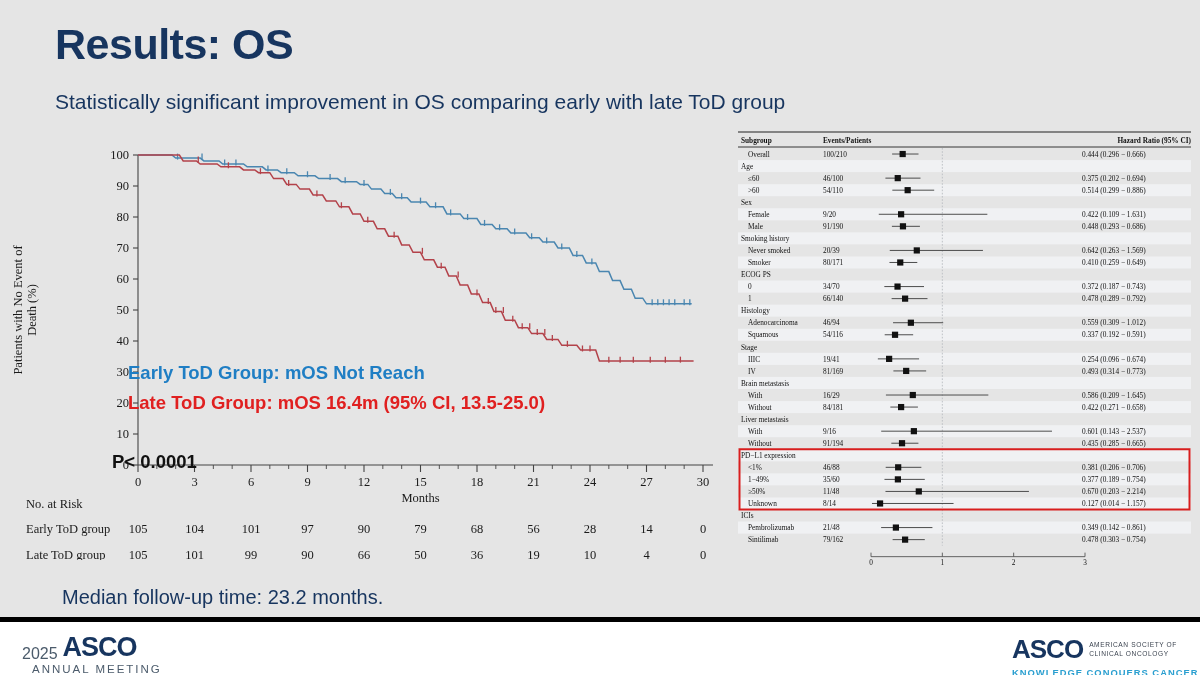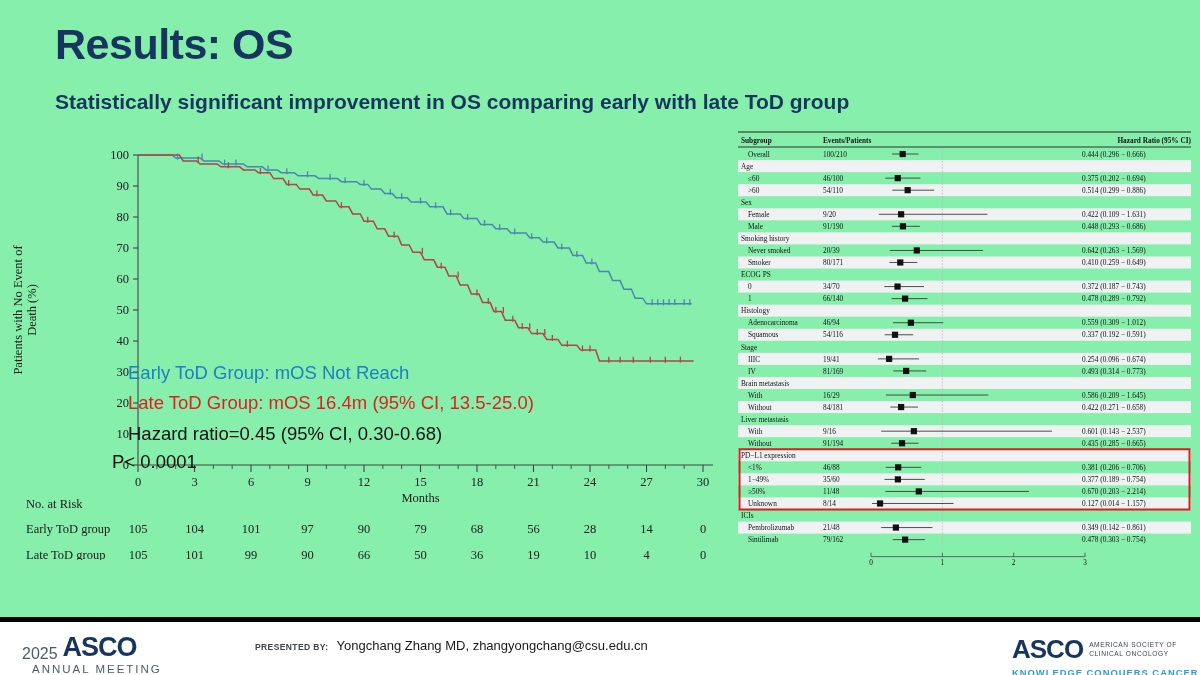--- a/index.html
+++ b/index.html
@@ -1,45 +1,45 @@
 <!DOCTYPE html>
 <html><head>
 <meta charset="utf-8">
 <style>
   html,body{margin:0;padding:0;}
   body{
     width:1200px;height:675px;background:#ffffff;
     font-family:"Liberation Sans", sans-serif;
     color:#1b2a4a;overflow:hidden;position:relative;
   }
-  #slide{position:absolute;inset:0;background:#86efac;}
+  #slide{position:absolute;inset:0;background:#e5e5e5;}
 
   .title{
     position:absolute;left:55px;top:20px;
     font-size:43px;font-weight:bold;letter-spacing:-0.5px;
     color:#17355f;font-family:"Liberation Sans", sans-serif;
   }
   .subtitle{
     position:absolute;left:55px;top:90px;
-    font-size:21px;color:#17355f;font-weight:bold;
+    font-size:21px;color:#17355f;font-weight:normal;
   }
   .followup{
     position:absolute;left:62px;top:586px;
     font-size:20px;color:#17355f;
   }
 
   
   #kmPanel{position:absolute;left:0px;top:140px;width:730px;height:420px;}
   #kmSvg{position:absolute;left:0;top:0;}
   .axlab{font-family:"Liberation Serif", serif;font-size:12.5px;fill:#1a1a1a;}
   .axtitle{font-family:"Liberation Serif", serif;font-size:12.5px;fill:#1a1a1a;}
   .ylabtxt{font-family:"Liberation Serif", serif;font-size:12.5px;fill:#1a1a1a;}
   .riskrow{font-family:"Liberation Serif", serif;font-size:12.5px;fill:#1a1a1a;}
 
-  .annot{position:absolute;font-size:18.5px;white-space:nowrap;}
+  .annot{position:absolute;font-size:18.5px;white-space:nowrap;font-weight:bold;}
   .annot.blue{color:#1f7ec4;}
   .annot.red{color:#e02020;}
   .annot.black{color:#111;}
 
   
   #forestPanel{position:absolute;left:738px;top:126px;width:455px;height:440px;}
   #forestSvg{position:absolute;left:0;top:0;}
   .fhdr{font-family:"Liberation Serif", serif;font-size:7.3px;font-weight:bold;fill:#111;}
   .fgrp{font-family:"Liberation Serif", serif;font-size:7.3px;fill:#111;}
   .flvl{font-family:"Liberation Serif", serif;font-size:7.3px;fill:#111;}
@@ -227,21 +227,20 @@
         <text x="420.5" y="419" text-anchor="middle" class="riskrow">50</text>
         <text x="477" y="419" text-anchor="middle" class="riskrow">36</text>
         <text x="533.5" y="419" text-anchor="middle" class="riskrow">19</text>
         <text x="590" y="419" text-anchor="middle" class="riskrow">10</text>
         <text x="646.5" y="419" text-anchor="middle" class="riskrow">4</text>
         <text x="703" y="419" text-anchor="middle" class="riskrow">0</text>
       </svg>
 
     <div class="annot blue" style="left:128px;top:222px;">Early ToD Group: mOS Not Reach</div>
     <div class="annot red" style="left:128px;top:252px;">Late ToD Group: mOS 16.4m (95% CI, 13.5-25.0)</div>
-    <div class="annot black" style="left:128px;top:283px;">Hazard ratio=0.45 (95% CI, 0.30-0.68)</div>
     <div class="annot black" style="left:112px;top:311px;">P&lt; 0.0001</div>
   </div>
 
   <div id="forestPanel">
     <svg id="forestSvg" width="455" height="440">
         <line x1="0" y1="6" x2="453" y2="6" stroke="#222" stroke-width="1.1"></line>
         <text x="3" y="17" class="fhdr">Subgroup</text>
         <text x="85" y="17" class="fhdr">Events/Patients</text>
         <text x="453" y="17" text-anchor="end" class="fhdr">Hazard Ratio (95% CI)</text>
         <line x1="0" y1="21" x2="453" y2="21" stroke="#222" stroke-width="0.9"></line>
@@ -399,39 +398,36 @@
         <text x="347" y="438.65000000000003" text-anchor="middle" class="faxis">3</text>
         <text x="101" y="453.15000000000003" text-anchor="end" class="ffoot">Early ToD group better</text>
         <line x1="103" y1="450.65000000000003" x2="196.33333333333331" y2="450.65000000000003" stroke="#555" stroke-width="0.8"></line>
         <path d="M103 450.65000000000003 l4 -2.6 M103 450.65000000000003 l4 2.6" stroke="#555" stroke-width="0.8" fill="none"></path>
         <line x1="208.33333333333331" y1="450.65000000000003" x2="282.3333333333333" y2="450.65000000000003" stroke="#555" stroke-width="0.8"></line>
         <path d="M282.3333333333333 450.65000000000003 l-4 -2.6 M282.3333333333333 450.65000000000003 l-4 2.6" stroke="#555" stroke-width="0.8" fill="none"></path>
         <text x="286.3333333333333" y="453.15000000000003" text-anchor="start" class="ffoot">Late ToD group better</text>
       </svg>
   </div>
 
+  <div class="followup">Median follow-up time: 23.2 months.</div>
 
   <div id="footer">
     <div style="position:absolute;left:22px;top:10px;">
       <div style="display:flex;align-items:flex-end;gap:5px;">
         <span class="asco-year">2025</span>
         <span class="asco-word">ASCO</span>
       </div>
       <div class="asco-sub">ANNUAL MEETING</div>
     </div>
 
     <div style="position:absolute;left:134px;top:14px;margin-top:40px;">
       <span class="hashbox">#ASCO25</span>
     </div>
 
     <div style="position:absolute;left:255px;top:16px;">
-      <div style="display:flex;align-items:baseline;gap:8px;">
-        <span class="presby">PRESENTED BY:</span>
-        <span class="presname">Yongchang Zhang MD, zhangyongchang@csu.edu.cn</span>
-      </div>
     </div>
 
     <div style="position:absolute;left:1012px;top:12px;">
       <div style="display:flex;align-items:center;gap:6px;">
         <span class="asco-r-word">ASCO</span>
         <span class="asco-r-sub">
           <span style="display:block">AMERICAN SOCIETY OF</span>
           <span style="display:block">CLINICAL ONCOLOGY</span>
         </span>
       </div>

